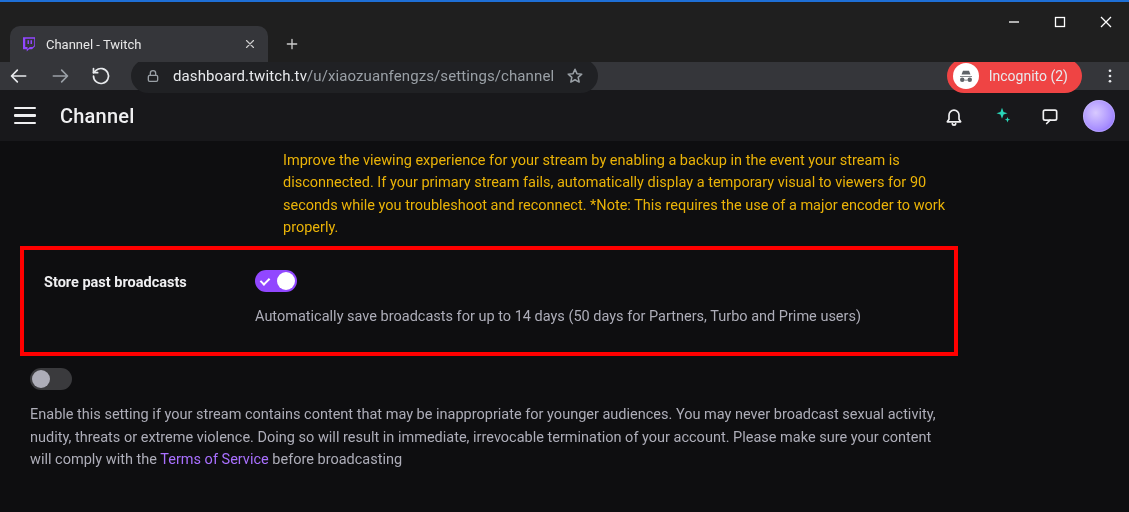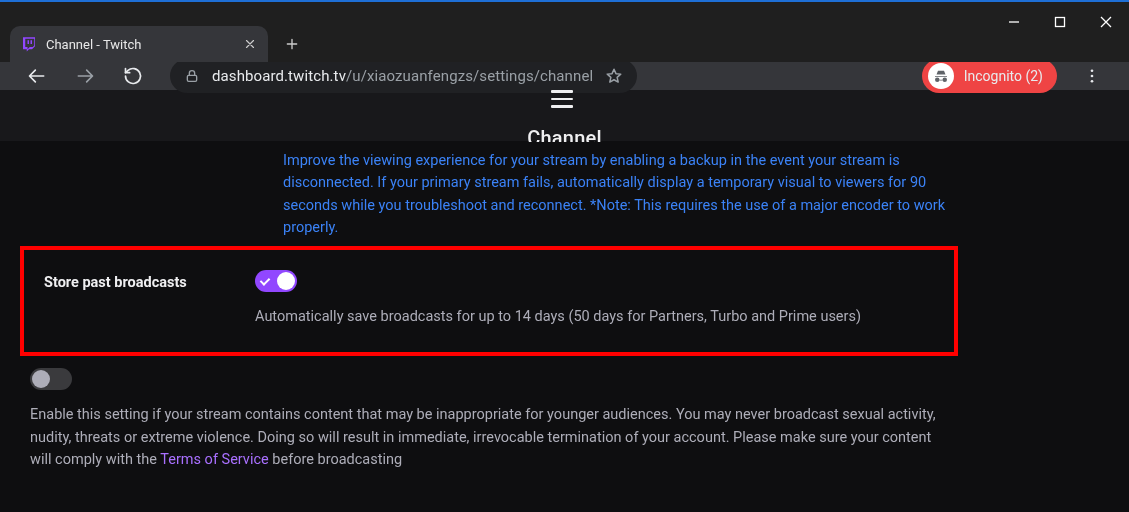--- a/index.html
+++ b/index.html
@@ -12,50 +12,50 @@
   
   .tabstrip { height: 60px; background: #1f1f1f; display:flex; align-items:flex-end; padding-left: 10px; position: relative;}
   .tab { width: 258px; height: 36px; background:#35363a; border-radius: 10px 10px 0 0; display:flex; align-items:center; padding: 0 10px; gap:8px; color:#e8e8e8; font-size:13px; }
   .tab .favicon { width:18px; height:18px; display:flex; align-items:center; justify-content:center;}
   .tab .favicon svg { width:18px; height:18px; }
   .tab .title { flex:1; white-space:nowrap; overflow:hidden; text-overflow:ellipsis; }
   .tab .x { width:16px; height:16px; display:flex; align-items:center; justify-content:center; color:#ccc; }
   .newtab { width:28px; height:28px; display:flex; align-items:center; justify-content:center; color:#ccc; margin-left:10px; margin-bottom:4px;}
   
   
-  .toolbar { height: 28px; background:#35363a; display:flex; align-items:center; padding: 0 20px; gap:14px; }
+  .toolbar { height: 28px; background:#35363a; display:flex; align-items:center; padding: 0 2px; gap:7px; }
   .nav-btn { width:34px; height:34px; display:flex; align-items:center; justify-content:center; color:#9aa0a6; border-radius:50%; }
   .nav-btn.enabled { color:#e8eaed; }
   .omnibox { flex:1; height:34px; background:#202124; border-radius:17px; display:flex; align-items:center; padding:0 14px; gap:12px; color:#e8eaed; font-size:15px; max-width: 740px; margin-left:6px;}
   .omnibox .lock { color:#9aa0a6; display:flex; align-items:center;}
   .omnibox .url { flex:1; color:#e8eaed; letter-spacing:0.1px; }
   .omnibox .url .dim { color:#9aa0a6; }
   .omnibox .star { color:#9aa0a6; display:flex;}
   .incog-chip { height:34px; border-radius:17px; background:#ef4444; display:flex; align-items:center; gap:10px; padding:0 14px 0 6px; color:#e8eaed; font-size:14px; margin-left:8px;}
   .incog-chip .circle { width:26px; height:26px; border-radius:50%; background:#fff; display:flex; align-items:center; justify-content:center;}
   .kebab { width:34px; height:34px; display:flex; align-items:center; justify-content:center; color:#e8eaed; margin-left:4px;}
   
   
-  .twitch-top { height: 52px; background:#18181b; border-bottom:1px solid #0e0e10; display:flex; align-items:center; padding: 0 14px; gap:18px; color:#efeff1;flex-direction:column;}
+  .twitch-top { height: 52px; background:#18181b; border-bottom:1px solid #0e0e10; display:flex; align-items:center; padding: 0 14px; gap:18px; color:#efeff1;}
   .hamburger { width:28px; height:28px; display:flex; flex-direction:column; justify-content:center; gap:5px; }
   .hamburger span { height:2.5px; background:#efeff1; width:22px; border-radius:1px;}
   .page-title { font-size:20px; font-weight:500; letter-spacing:0.2px; }
   .tspacer { flex:1; }
   .ticon { width:30px; height:30px; display:flex; align-items:center; justify-content:center; color:#efeff1;}
   .ticon.accent { color:#29d6b8; }
   .avatar { width:32px; height:32px; border-radius:50%; background: radial-gradient(circle at 40% 40%, #d8c9ff, #a990ff 60%, #7b58ff); box-shadow: inset 0 0 0 1px rgba(255,255,255,0.2);}
   
   
   .content { height: calc(512px - 44px - 44px - 52px); background:#0e0e10; color:#adadb8; overflow:hidden; position:relative; font-size:14.5px; line-height:1.55; }
   .content-inner { padding: 0 30px; width: 980px; }
   .setting-row { display:flex; padding: 20px 0; }
   .setting-label { width: 225px; padding-left: 14px; color:#efeff1; font-weight:700; font-size:14.5px; padding-top:2px;}
   .setting-body { flex:1; }
   .setting-desc { color:#adadb8; margin-top:0;}
-  .prev-desc { padding: 8px 0 10px 253px; color:#3b82f6; }
+  .prev-desc { padding: 8px 0 10px 253px; color:#eab308; }
   
   .toggle { width:42px; height:22px; border-radius:11px; position:relative; margin-bottom:14px;}
   .toggle .knob { width:18px; height:18px; border-radius:50%; background:#fff; position:absolute; top:2px; }
   .toggle.on { background:#9147ff; }
   .toggle.on .knob { right:2px; }
   .toggle.on::before { content:""; position:absolute; left:7px; top:6px; width:4px; height:7px; border-right:2px solid #fff; border-bottom:2px solid #fff; transform:rotate(45deg);}
   .toggle.off { background:#3a3a3d; }
   .toggle.off .knob { left:2px; background:#adadb8;}
   
   .highlight { position:absolute; border:4px solid #ff0000; pointer-events:none; }

